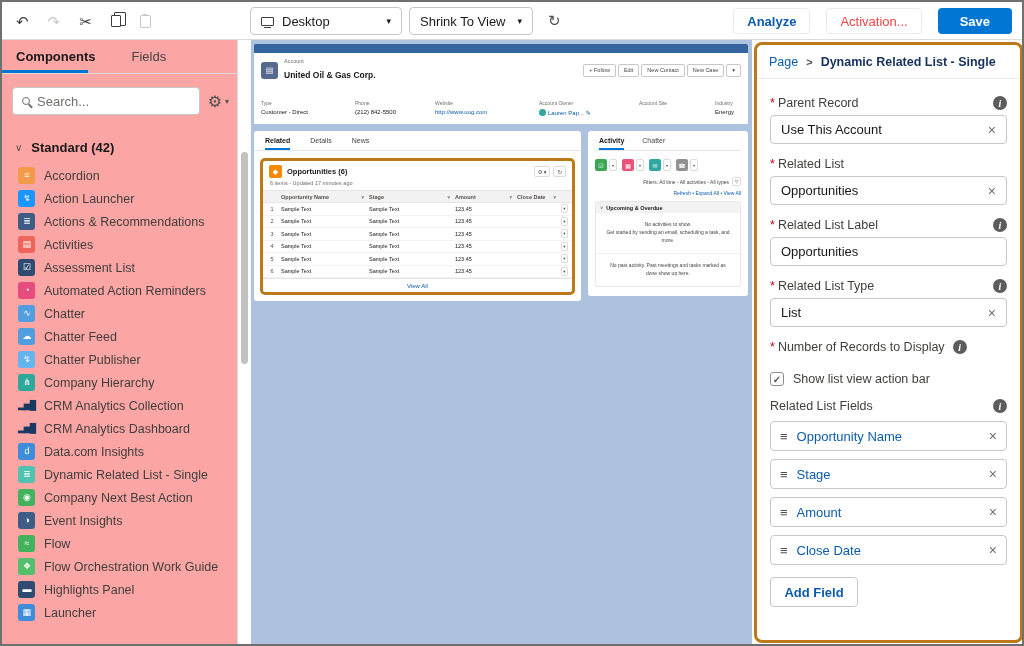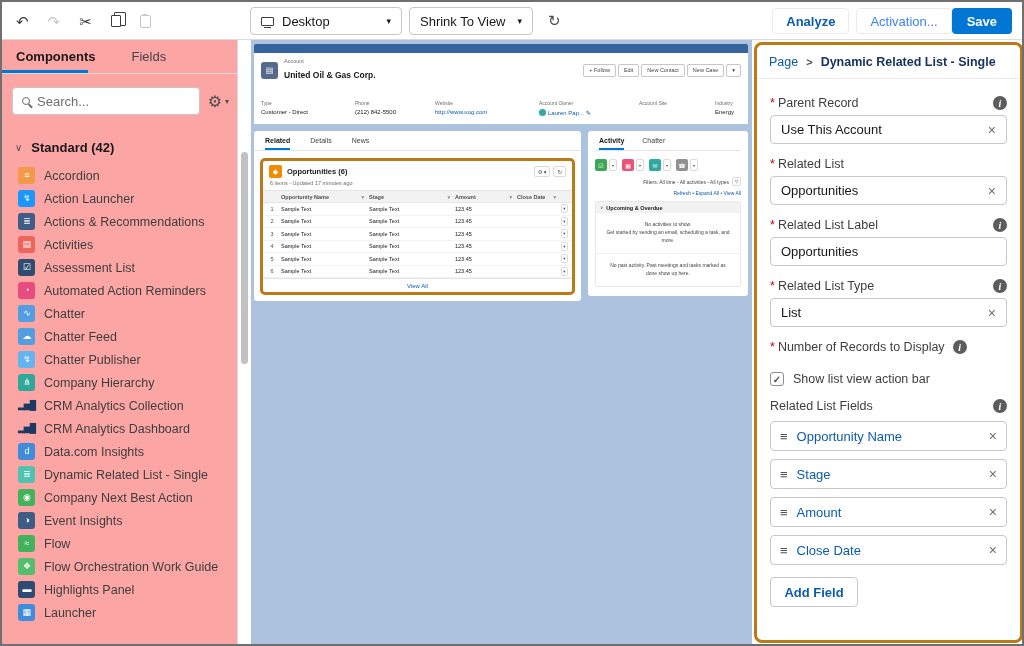--- a/index.html
+++ b/index.html
@@ -13,24 +13,24 @@
   .tb-ic.disabled { color:#C9C7C5; }
   .ic-copy { position:relative; width:10px; height:12px; border:1.5px solid #3E3E3C; border-radius:1px; background:#fff; }
   .ic-copy::before { content:""; position:absolute; left:2px; top:-4px; width:10px; height:12px; border:1.5px solid #3E3E3C; border-radius:1px; background:#fff; z-index:-1; }
   .ic-paste { position:relative; width:11px; height:13px; border:1.5px solid #C9C7C5; border-radius:2px; }
   .ic-paste::before { content:""; position:absolute; left:2px; top:-2px; width:4px; height:2px; background:#C9C7C5; }
   .dd { position:absolute; top:5px; height:28px; border:1px solid #C9C7C5; border-radius:4px; background:#fff; display:flex; align-items:center; padding:0 10px; gap:8px; font-size:13px; color:#181818; }
   .dd .caret { margin-left:auto; font-size:9px; color:#181818; }
   .mon { width:13px; height:9px; border:1.5px solid #3E3E3C; border-radius:1px; position:relative; flex:none; }
   .mon::after { content:""; position:absolute; left:2px; right:2px; bottom:-3.5px; height:1.5px; background:#3E3E3C; }
   .refresh-top { position:absolute; left:546px; top:10px; font-size:15px; color:#514F4D; }
-  .tb-right { position:absolute; right:10px; top:6px; display:flex; gap:0; align-items:center; }
+  .tb-right { position:absolute; right:10px; top:6px; display:flex; gap:16px; align-items:center; }
   .ghost-btn { height:26px; padding:0 13px; border:1px solid #ECEBEA; border-radius:4px; background:#fff; font-size:13px; color:#0B5CAB; display:flex; align-items:center; font-weight:bold; }
-  .ghost-btn.disabled { color:#3b82f6; font-weight:normal;margin-left:7px; }
-  .save-btn { height:26px; padding:0 15px; background:#0176D3; color:#fff; border-radius:4px; font-size:13px; font-weight:bold; display:flex; align-items:center; border:none; }
+  .ghost-btn.disabled { color:#ef4444; font-weight:normal; }
+  .save-btn { height:26px; padding:0 22px; background:#0176D3; color:#fff; border-radius:4px; font-size:13px; font-weight:bold; display:flex; align-items:center; border:none; }
 
   
   .sidebar { position:absolute; left:0; top:38px; width:236px; bottom:0; background:#fca5a5; border-right:1px solid #DDDBDA; overflow:hidden; }
   .side-tabs { height:34px; border-bottom:1px solid #DDDBDA; position:relative; display:flex; align-items:center; padding-left:14px; gap:36px; }
   .side-tab { font-size:13px; color:#444; }
   .side-tab.active { color:#181818; font-weight:bold; }
   .side-underline { position:absolute; left:0; bottom:0; width:86px; height:3px; background:#0176D3; }
   .search-row { display:flex; margin:13px 8px 0 10px; gap:8px; align-items:center; }
   .search-box { flex:1; height:28px; border:1px solid #C9C7C5; border-radius:4px; display:flex; align-items:center; padding:0 9px; gap:7px; background:#fff; }
   .mag { width:8px; height:8px; border:1.5px solid #706E6B; border-radius:50%; position:relative; flex:none; }

